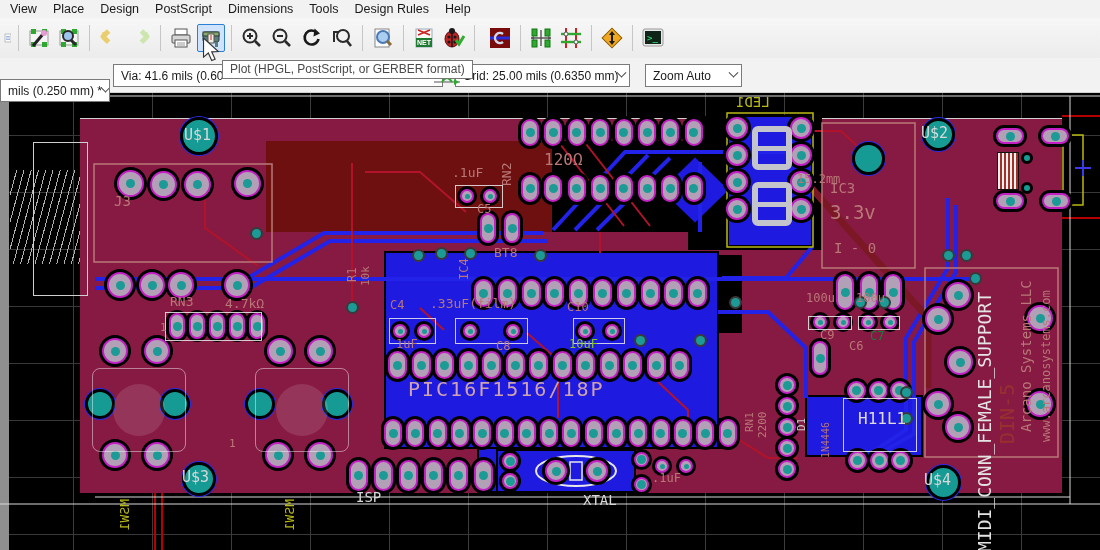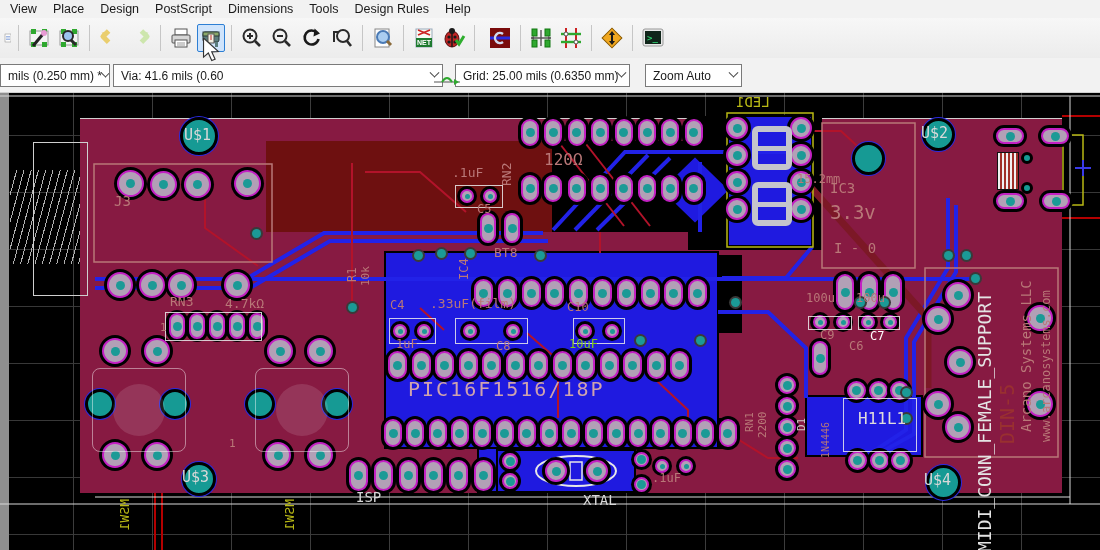--- a/index.html
+++ b/index.html
@@ -234,21 +234,21 @@
     <span class="tb-btn">
         <svg width="24" height="24" viewBox="0 0 24 24">
           <rect x="2" y="3" width="20" height="17" rx="2" fill="#e8e8e8" stroke="#999"></rect>
           <rect x="4" y="5" width="16" height="13" fill="#10251a"></rect>
           <text x="6" y="15" font-size="9" fill="#2fce6f" font-family="DejaVu Sans Mono,monospace" font-weight="bold">&gt;_</text>
         </svg>
       </span>
   </div>
 
   <div id="row2"></div>
-  <span class="combo" style="position:absolute; top:64px; left:0; width:110px; z-index:40">
+  <span class="combo" style="position:absolute; top:79px; left:0; width:110px; z-index:40">
     <span>mils (0.250 mm) *</span>
       <span class="chev"></span>
   </span>
   <span class="combo" style="position:absolute; top:64px; left:113px; width:330px; z-index:40">
     <span>Via: 41.6 mils (0.60</span>
       <span class="chev"></span>
   </span>
   <span style="position:absolute; top:74px; left:434px; z-index:41"><svg width="26" height="16" viewBox="0 0 26 16">
         <line x1="0" y1="8" x2="26" y2="8" stroke="#555"></line>
         <path d="M8,8 q5,-8 10,0" fill="none" stroke="#2fa82f" stroke-width="2"></path>
@@ -256,20 +256,21 @@
       </svg></span>
   <span class="combo" style="position:absolute; top:64px; left:455px; width:175px; z-index:39">
     <span>Grid: 25.00 mils (0.6350 mm)</span>
       <span class="chev"></span>
   </span>
   <span class="combo" style="position:absolute; top:64px; left:645px; width:97px; z-index:40">
     <span>Zoom Auto</span>
       <span class="chev"></span>
   </span>
 
+  <div id="tooltip">Plot (HPGL, PostScript, or GERBER format)</div>
   <div id="cursor"><svg width="22" height="24" viewBox="0 0 14 17">
         <path d="M1,0 L1,13.5 L4.4,10.6 L6.8,16 L9.2,15 L6.8,9.8 L11.5,9.6 Z" fill="#fff" stroke="#333" stroke-width="0.8"></path>
       </svg></div>
 
   <div id="canvas"></div>
   <div id="leftstrip"></div>
   <div id="board"></div>
   <div id="hatchbox"></div>
   <div id="hatch"></div>
   <svg id="gfx">
@@ -805,21 +806,21 @@
       <div class="silk" style="left: 356px; top: 490px; font-size: 14px; color: rgb(216, 216, 216);">ISP</div>
       <div class="silk" style="left: 583px; top: 493px; font-size: 14px; color: rgb(216, 216, 216);">XTAL</div>
       <div class="silk" style="left: 652px; top: 472px; font-size: 12px; color: rgb(185, 120, 120);">.1uF</div>
       <div class="silk" style="left: 797px; top: 173px; font-size: 12px; color: rgb(185, 120, 120);">15.2mm</div>
       <div class="silk" style="left: 830px; top: 181px; font-size: 14px; color: rgb(185, 120, 120);">IC3</div>
       <div class="silk" style="left: 830px; top: 203px; font-size: 19px; color: rgb(185, 120, 120);">3.3v</div>
       <div class="silk" style="left: 834px; top: 241px; font-size: 14px; color: rgb(185, 120, 120);">I - 0</div>
       <div class="silk" style="left: 806px; top: 292px; font-size: 12px; color: rgb(185, 120, 120);">100u</div>
       <div class="silk" style="left: 856px; top: 292px; font-size: 12px; color: rgb(185, 120, 120);">100u</div>
       <div class="silk" style="left: 820px; top: 329px; font-size: 12px; color: rgb(185, 120, 120);">C9</div>
-      <div class="silk" style="left: 870px; top: 330px; font-size: 12px; color: #ffffff;">C7</div>
+      <div class="silk" style="left: 870px; top: 330px; font-size: 12px; color: #15803d;">C7</div>
       <div class="silk" style="left: 849px; top: 340px; font-size: 12px; color: rgb(185, 120, 120);">C6</div>
       <div class="silk v" style="left: 796px; top: 405px; font-size: 11px; color: rgb(208, 200, 200); height: 26px;">D1</div>
       <div class="silk v" style="left: 821px; top: 396px; font-size: 10px; color: rgb(185, 120, 120); height: 62px;">1N4446</div>
       <div class="silk" style="left: 858px; top: 411px; font-size: 16px; color: rgb(224, 220, 220);">H11L1</div>
       <div class="silk v" style="left: 744px; top: 396px; font-size: 11px; color: rgb(185, 120, 120); height: 36px;">RN1</div>
       <div class="silk v" style="left: 757px; top: 394px; font-size: 11px; color: rgb(185, 120, 120); height: 44px;">2200</div>
       <div class="silk" style="left: 184px; top: 128px; font-size: 15px; color: rgb(216, 216, 216);">U$1</div>
       <div class="silk" style="left: 921px; top: 126px; font-size: 15px; color: rgb(216, 216, 216);">U$2</div>
       <div class="silk" style="left: 182px; top: 470px; font-size: 15px; color: rgb(216, 216, 216);">U$3</div>
       <div class="silk" style="left: 924px; top: 473px; font-size: 15px; color: rgb(216, 216, 216);">U$4</div>

